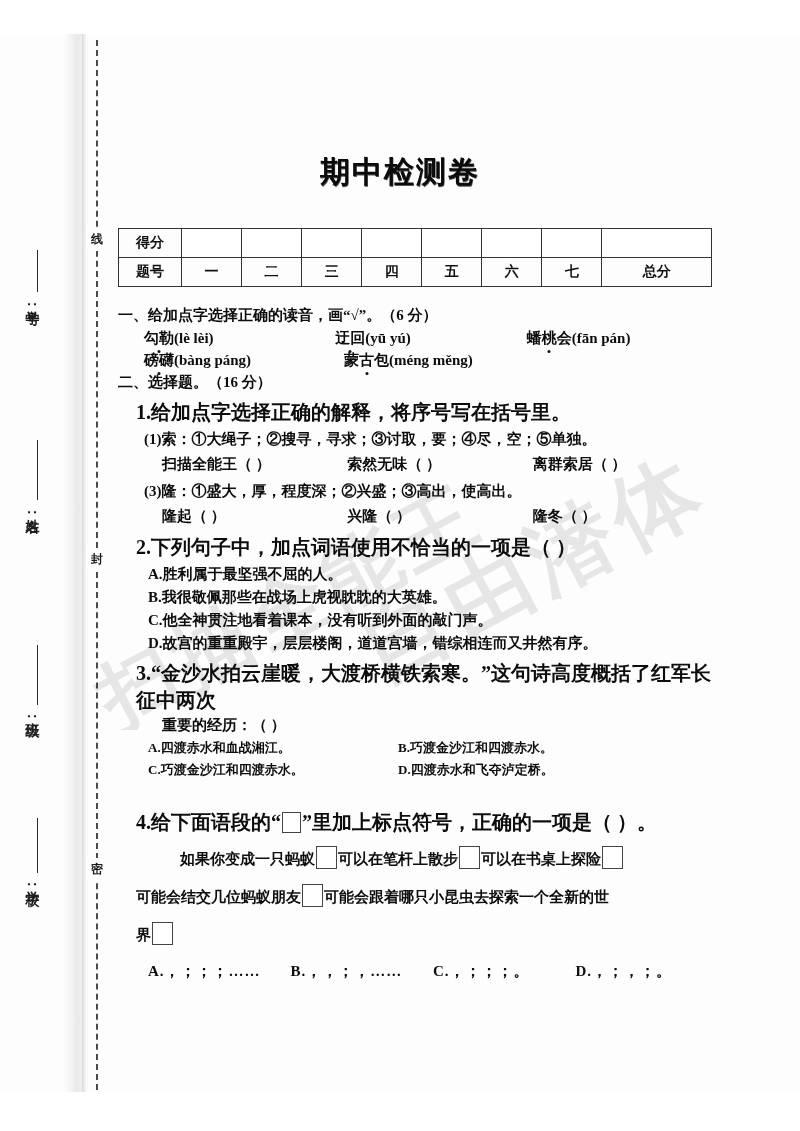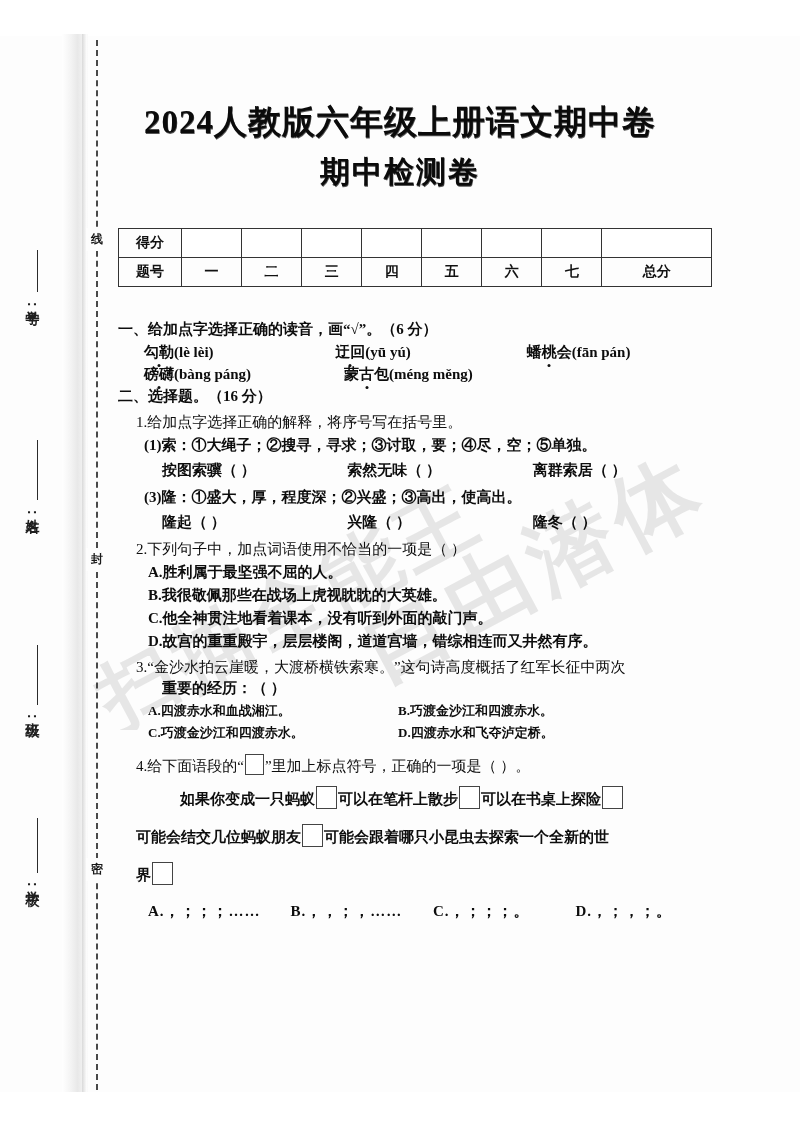--- a/index.html
+++ b/index.html
@@ -124,21 +124,21 @@
     font-family:"Liberation Sans","DejaVu Sans",sans-serif;
     font-size:14px;
     font-weight:bold;
     color:#111;
   }
   .score-table td.hdr{width:60px;}
   .score-table td.blank{background:#fff;}
 
   
   .content{
-    position:absolute;left:118px;top:320px;width:600px;
+    position:absolute;left:118px;top:306px;width:600px;
     font-family:"Liberation Serif","DejaVu Serif",serif;
     color:#0d0d0d;
   }
   .sec-head{
     font-weight:bold;font-size:15px;
     margin:0 0 4px 0;
     letter-spacing:0px;
   }
   .row3{
     display:flex;
@@ -147,21 +147,21 @@
     font-weight:bold;
   }
   .row3 > div{width:200px;}
   .dotted{position:relative;display:inline-block;}
   .dotted::after{
     content:"";position:absolute;left:50%;bottom:-5px;
     width:3px;height:3px;border-radius:50%;background:#111;
     transform:translateX(-50%);
   }
   .qnum{
-    font-weight:normal;font-size:15px;
+    font-weight:bold;font-size:20px;
     margin:7px 0 2px 18px;
   }
   .qsub{
     font-weight:bold;font-size:15px;
     margin:4px 0 2px 26px;
   }
   .ansrow{
     display:flex;
     margin:6px 0 8px 44px;
     font-size:15px;font-weight:bold;
@@ -236,21 +236,20 @@
 
   <div class="vf-rule vr1"></div>
   <div class="vfield vf1">学号:</div>
   <div class="vf-rule vr2"></div>
   <div class="vfield vf2">姓名:</div>
   <div class="vf-rule vr3"></div>
   <div class="vfield vf3">班级:</div>
   <div class="vf-rule vr4"></div>
   <div class="vfield vf4">学校:</div>
 
-  <div class="title1">2024人教版六年级上册语文期中卷</div>
   <div class="title2">期中检测卷</div>
 
   <table class="score-table">
     <tbody>
         <tr>
       <td class="hdr">得分</td>
       <td class="blank"></td>
       <td class="blank"></td>
       <td class="blank"></td>
       <td class="blank"></td>
@@ -286,21 +285,21 @@
     <div class="row3">
       <div><span class="dotted">磅礴</span><span>(bàng  páng)</span></div>
       <div><span class="dotted">蒙古包</span><span>(méng  měng)</span></div>
     </div>
 
     <div class="sec-head" style="margin-top:0;">二、选择题。（16 分）</div>
 
     <div class="qnum">1.给加点字选择正确的解释，将序号写在括号里。</div>
     <div class="qsub">(1)索：①大绳子；②搜寻，寻求；③讨取，要；④尽，空；⑤单独。</div>
     <div class="ansrow">
-      <div>按图索骥（        ）</div>
+      <div>扫描全能王（        ）</div>
       <div>索然无味（        ）</div>
       <div>离群索居（        ）</div>
     </div>
     <div class="qsub">(3)隆：①盛大，厚，程度深；②兴盛；③高出，使高出。</div>
     <div class="ansrow">
       <div>隆起（        ）</div>
       <div>兴隆（        ）</div>
       <div>隆冬（        ）</div>
     </div>
 
@@ -314,21 +313,21 @@
     <div class="cont">重要的经历：（        ）</div>
     <div class="opt2col">
       <div>A.四渡赤水和血战湘江。</div>
       <div>B.巧渡金沙江和四渡赤水。</div>
     </div>
     <div class="opt2col">
       <div>C.巧渡金沙江和四渡赤水。</div>
       <div>D.四渡赤水和飞夺泸定桥。</div>
     </div>
 
-    <div class="qnum" style="margin-left:18px;margin-top:12px;"><span>4.给下面语段的“</span><span class="boxsm"></span><span>”里加上标点符号，正确的一项是（        ）。</span></div>
+    <div class="qnum" style="margin-left:18px;margin-top:30px;"><span>4.给下面语段的“</span><span class="boxsm"></span><span>”里加上标点符号，正确的一项是（        ）。</span></div>
 
     <div class="para"><span>如果你变成一只蚂蚁</span><span class="box"></span><span>可以在笔杆上散步</span><span class="box"></span><span>可以在书桌上探险</span><span class="box"></span></div>
 
     <div class="para2"><span>可能会结交几位蚂蚁朋友</span><span class="box"></span><span>可能会跟着哪只小昆虫去探索一个全新的世</span></div>
 
     <div class="para2"><span>界</span><span class="box"></span></div>
 
     <div class="choicerow">
       <div>A.，；；；……</div>
       <div>B.，，；，……</div>

